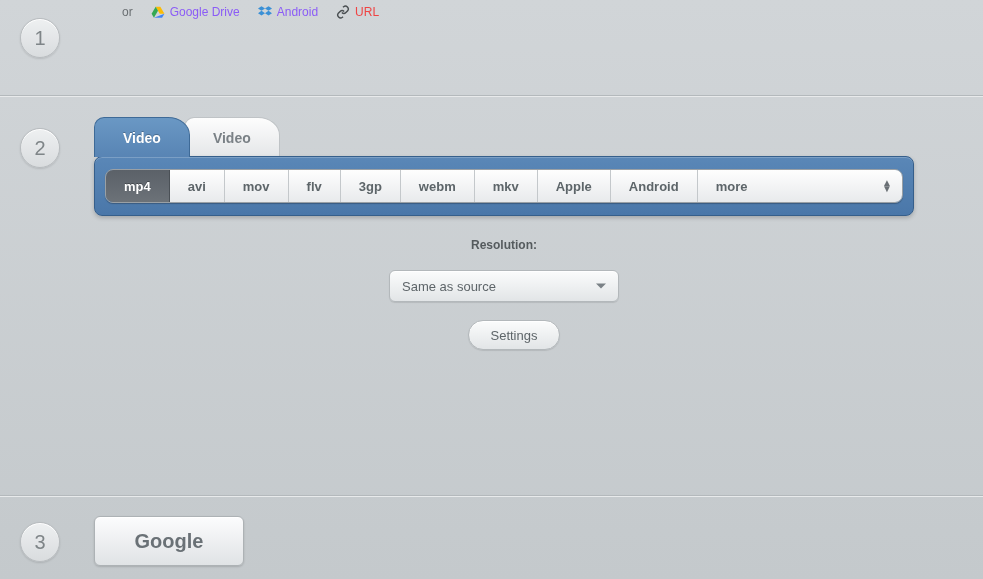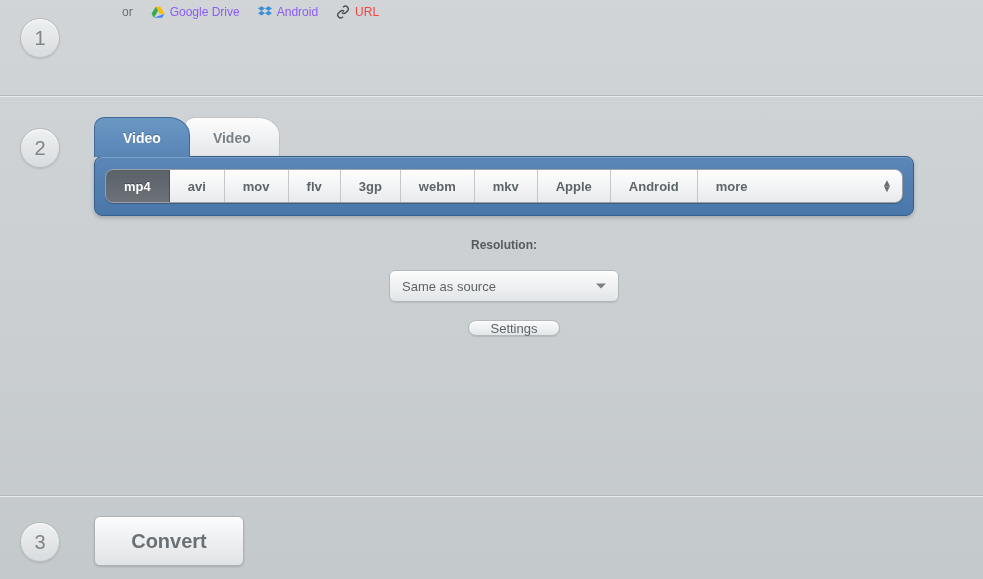--- a/index.html
+++ b/index.html
@@ -198,21 +198,21 @@
     right:12px;
     top:50%;
     transform:translateY(-50%);
     width:0;height:0;
     border-left:5px solid transparent;
     border-right:5px solid transparent;
     border-top:5px solid #7a8186;
   }
 
   .pill-btn {
-    height:16px;
+    height:30px;
     padding: 0 22px;
     border-radius: 15px;
     border:1px solid #b3b8bb;
     background: linear-gradient(to bottom, #fbfcfc 0%, #e2e5e7 100%);
     box-shadow: inset 0 1px 0 #fff, 0 1px 1px rgba(0,0,0,0.1);
     font-size:13px;
     color:#5e6569;
     cursor:pointer;
     margin-left:20px;
   }
@@ -317,13 +317,13 @@
     <div class="dropdown">
       <span>Same as source</span>
       <span class="dd-arrow"></span>
     </div>
     <button class="pill-btn">Settings</button>
   </div>
 </div>
 
 <div class="divider div2"></div>
 
-<button class="convert-btn">Convert</button>
+<button class="convert-btn">Google</button>
 
 </body></html>

